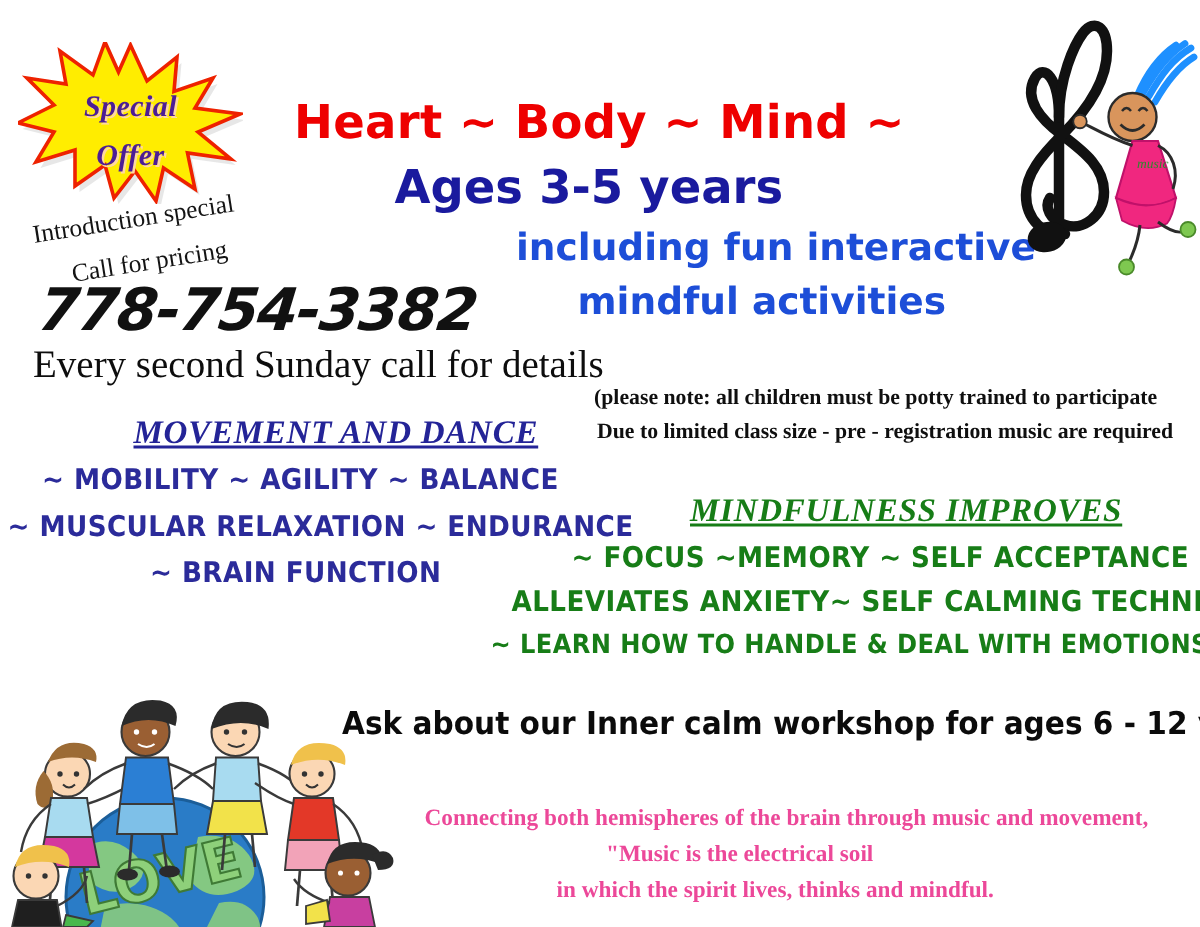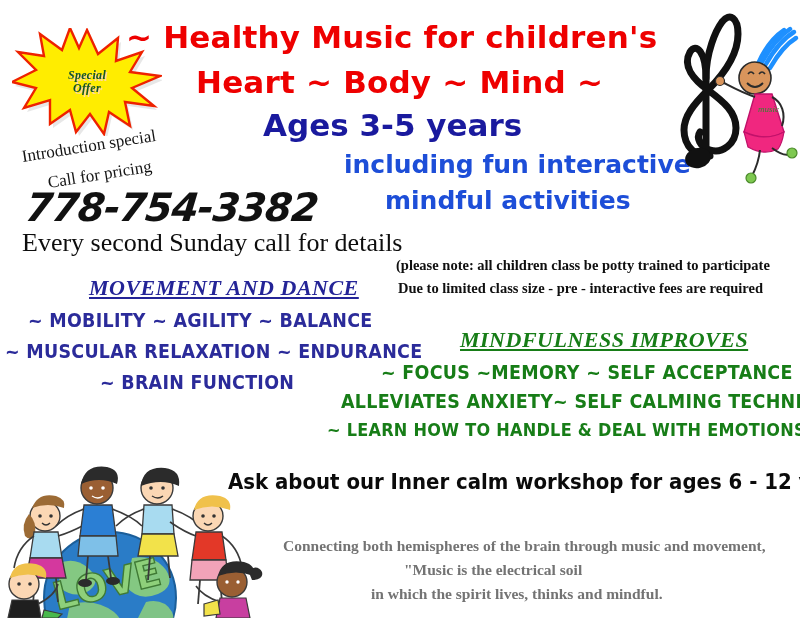--- a/index.html
+++ b/index.html
@@ -96,21 +96,21 @@
     color: #0b0b0b;
     font-family: "DejaVu Sans", sans-serif;
     font-weight: bold;
     font-size: 21px;
     transform: scaleX(0.94);
     transform-origin: left center;
   }
 
   
   .quote {
-    color: #737373;
+    color: #ec4899;
     font-family: "Liberation Serif", serif;
     font-weight: bold;
     font-size: 15.5px;
   }
 
   
   .handnote {
     position: absolute;
     font-family: "Liberation Serif", serif;
     font-size: 17px;
@@ -133,25 +133,26 @@
     position: absolute;
     left: 0; top: 0; width: 150px; height: 108px;
     display: flex; flex-direction: column;
     align-items: center; justify-content: center;
     pointer-events: none;
   }
   .badge-text span {
     font-family: "Liberation Serif", serif;
     font-style: italic;
     font-weight: bold;
-    font-size: 12px;
-    color: #14532d;
+    font-size: 20px;
+    color: #4c1d95;
     text-shadow: 1.5px 1.5px 0 #ffd9a0;
     line-height: 1.05;
     letter-spacing: 0.3px;
+    margin-top: 12px;
   }
 
   
   #clefart { position: absolute; left: 660px; top: 4px; width: 140px; height: 180px; }
   #clefart svg { display: block; }
 
   
   #globeart { position: absolute; left: 0px; top: 452px; width: 272px; height: 166px; }
   #globeart svg { display: block; }
 </style>
@@ -171,32 +172,31 @@
     </svg>
     <div class="badge-text">
       <span>Special</span>
       <span>Offer</span>
     </div>
   </div>
 
   <div class="handnote" style="left:22px; top:147px;">Introduction special</div>
   <div class="handnote" style="left:48px; top:173px;">Call for pricing</div>
 
-  <div class="t headline" style="left:126px; top:22px;">~ Healthy Music  for children's</div>
   <div class="t headline" style="left:196px; top:67px;">Heart ~ Body ~ Mind ~</div>
   <div class="t headline-3" style="left:263px; top:110px;">Ages 3-5 years</div>
 
   <div class="t subred" style="left:344px; top:152px;">including fun interactive</div>
   <div class="t subred" style="left:385px; top:188px;">mindful activities</div>
 
   <div class="t phone" style="left:26px; top:188px;">778-754-3382</div>
   <div class="t saturday" style="left:22px; top:230px;">Every second Sunday call for details</div>
 
-  <div class="t note" style="left:396px; top:258px;">(please note: all children class be potty trained to participate</div>
-  <div class="t note" style="left:398px; top:281px;">Due to limited class size - pre - interactive fees are required</div>
+  <div class="t note" style="left:396px; top:258px;">(please note: all children must be potty trained to participate</div>
+  <div class="t note" style="left:398px; top:281px;">Due to limited class size - pre - registration music are required</div>
 
   <div class="t sechead blue" style="left:57px; top:277px;">MOVEMENT AND DANCE</div>
   <div class="t bene blue" style="left:28px; top:311px;">~ MOBILITY  ~  AGILITY ~ BALANCE</div>
   <div class="t bene blue" style="left:5px; top:342px;">~ MUSCULAR RELAXATION ~ ENDURANCE</div>
   <div class="t bene blue" style="left:100px; top:373px;">~ BRAIN FUNCTION</div>
 
   <div class="t sechead green" style="left:428px; top:329px;">MINDFULNESS IMPROVES</div>
   <div class="t bene green" style="left:381px; top:363px;">~ FOCUS ~MEMORY ~ SELF ACCEPTANCE</div>
   <div class="t bene green" style="left:341px; top:392px;">ALLEVIATES ANXIETY~ SELF CALMING TECHNIQUES</div>
   <div class="t bene green sm" style="left:327px; top:422px;">~ LEARN HOW TO HANDLE &amp; DEAL WITH EMOTIONS  ~</div>

